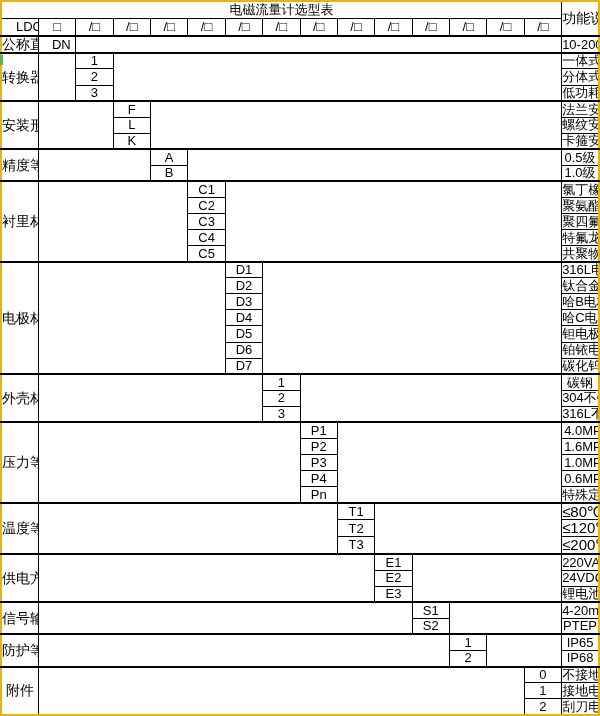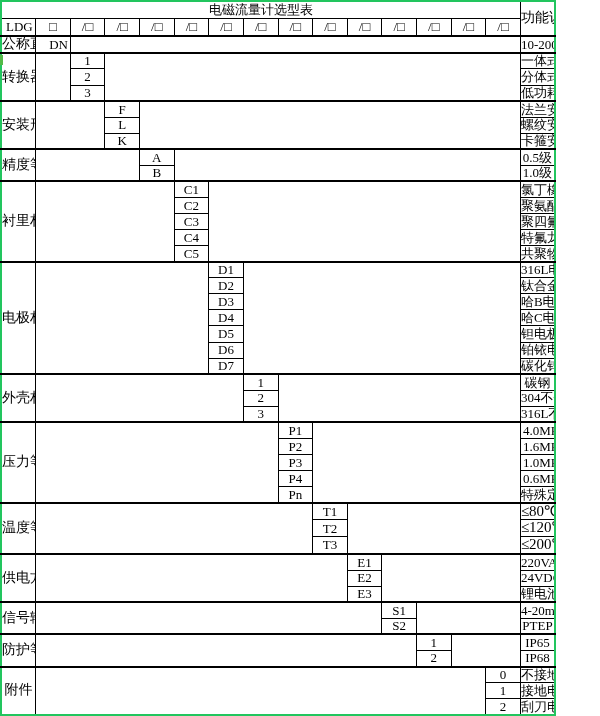--- a/index.html
+++ b/index.html
@@ -1,30 +1,30 @@
 <!DOCTYPE html>
 <html><head>
 <meta charset="utf-8">
 <style>
   html,body{margin:0;padding:0;background:#fff;}
   .page{position:relative;width:600px;height:716px;background:#fff;overflow:hidden;}
-  table.sel{border-collapse:collapse;table-layout:fixed;width:556px;height:716px;
-    border:2px solid #22c55e;
-    font-family:Liberation Serif, serif;color:#000;}
+  table.sel{border-collapse:collapse;table-layout:fixed;width:600px;height:716px;
+    border:2px solid #eab308;
+    font-family:Liberation Sans, sans-serif;color:#000;}
   td{border:1px solid #000;padding:0;margin:0;text-align:center;vertical-align:middle;
      font-size:13px;line-height:1.05;white-space:nowrap;overflow:hidden;}
   tr.r-title{height:17px;}
   tr.r-ldg{height:18px;}
   tr.r-data{height:16px;}
   tr.sec-start td{border-top:2px solid #000;}
   td.title-cell{font-size:13px;font-weight:normal;}
   td.fn-header{font-size:14px;}
   td.label{font-size:14px;}
   td.code{font-size:13px;}
-  td.model{text-align:left;padding-left:4px;margin-top:8px;}
+  td.model{text-align:left;padding-left:14px;margin-top:8px;}
   td.dn{text-align:left;padding-left:13px;}
   td.fn{font-size:13px;}
   td.fn.left{text-align:left;padding-left:2px;}
   td.fn.big{font-size:15px;}
   td.sp{background:#fff;}
   .artifact{position:absolute;left:0;top:55px;width:3px;height:10px;}
 </style>
 </head>
 <body>
 

